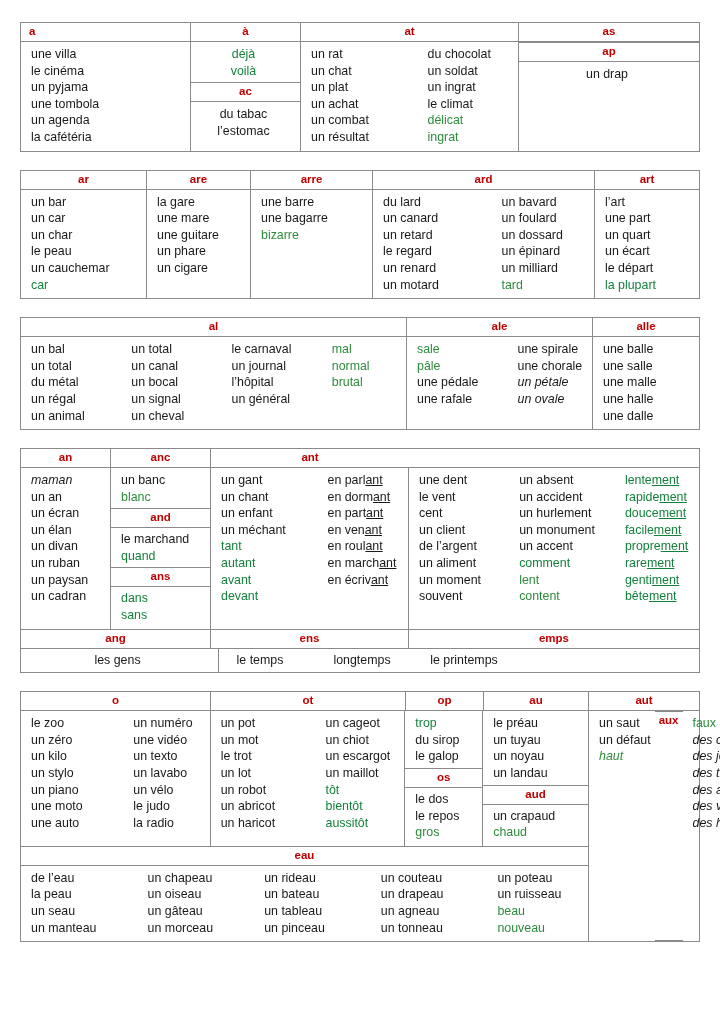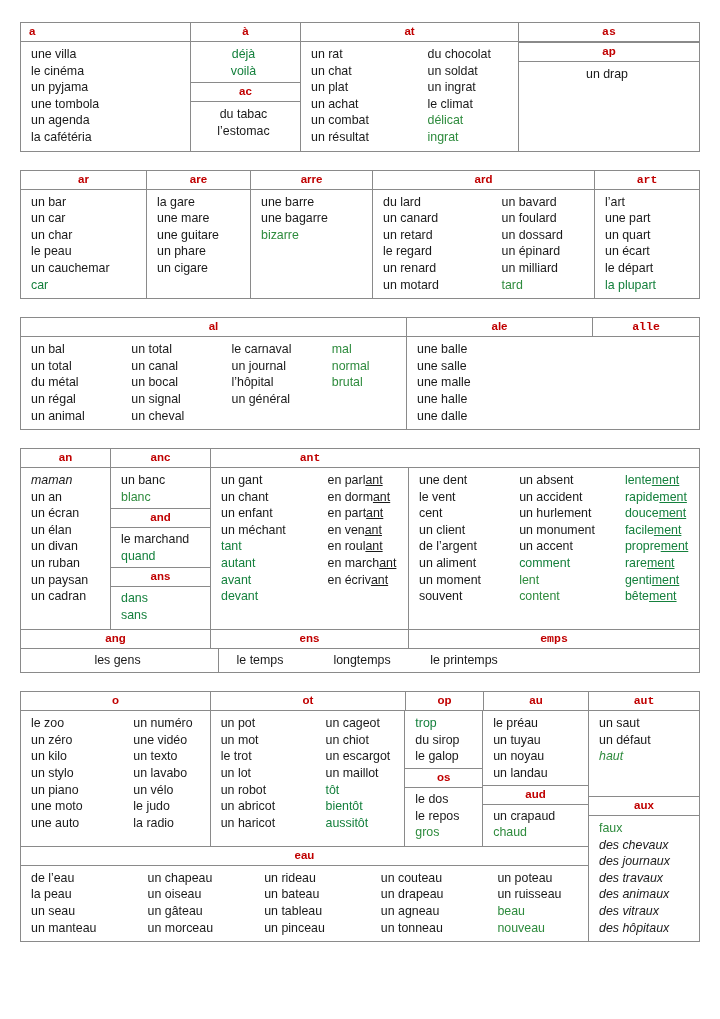--- a/index.html
+++ b/index.html
@@ -25,21 +25,21 @@
   .hdr{
     color:#c00000;
     font-weight:bold;
     font-size:11.5px;
     text-align:center;
     padding:2px 4px 3px 4px;
     line-height:13px;
     box-sizing:border-box;
     border-right:1px solid #8a8a8a;
   }
-  .hdr:last-child{border-right:none;font-family:Liberation Mono, monospace;}
+  .hdr:last-child{border-right:none;}
   .hdr.left{text-align:left;padding-left:8px;}
   .hdrrow{display:flex;width:100%;}
   .hdrrow + .body,.hdrrow + .row{border-top:1px solid #8a8a8a;}
   .body{display:flex;width:100%;}
   .col{
     box-sizing:border-box;
     padding:4px 4px 5px 0px;
     border-right:1px solid #8a8a8a;
   }
   .col.nb{border-right:none;}
@@ -257,20 +257,40 @@
           </div>
           <div class="m">
             <ul class="wl">
               <li class="green">mal</li>
               <li class="green">normal</li>
               <li class="green">brutal</li>
             </ul>
           </div>
         </div>
       </div>
+      <div class="col" style="width:186px;padding:0">
+        <div class="mini" style="padding:4px 4px 5px 0">
+          <div class="m">
+            <ul class="wl">
+              <li class="green">sale</li>
+              <li class="green">pâle</li>
+              <li>une pédale</li>
+              <li>une rafale</li>
+            </ul>
+          </div>
+          <div class="m">
+            <ul class="wl">
+              <li>une spirale</li>
+              <li>une chorale</li>
+              <li class="ital">un pétale</li>
+              <li class="ital">un ovale</li>
+            </ul>
+          </div>
+        </div>
+      </div>
       <div class="col nb" style="width:106px">
         <ul class="wl">
           <li>une balle</li>
           <li>une salle</li>
           <li>une malle</li>
           <li>une halle</li>
           <li>une dalle</li>
         </ul>
       </div>
     </div>
@@ -565,21 +585,21 @@
                   <li>un ruisseau</li>
                   <li class="green">beau</li>
                   <li class="green">nouveau</li>
                 </ul>
               </div>
             </div>
           </div>
         </div>
       </div>
 
-      <div style="width:110px;box-sizing:border-box;display:flex;flex-direction:column">
+      <div style="width:110px;box-sizing:border-box;display:flex;flex-direction:row">
         <div style="padding:4px 4px 5px 0">
           <ul class="wl">
             <li>un saut</li>
             <li>un défaut</li>
             <li class="green ital">haut</li>
           </ul>
         </div>
         <div class="spacer"></div>
         <div class="hdr" style="border-right:none;border-top:1px solid #8a8a8a;border-bottom:1px solid #8a8a8a">aux</div>
         <div style="padding:4px 4px 5px 0">

